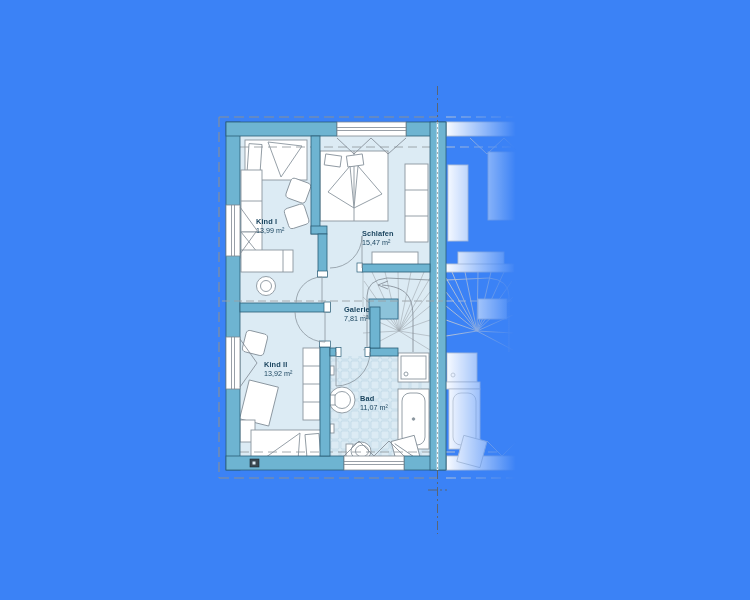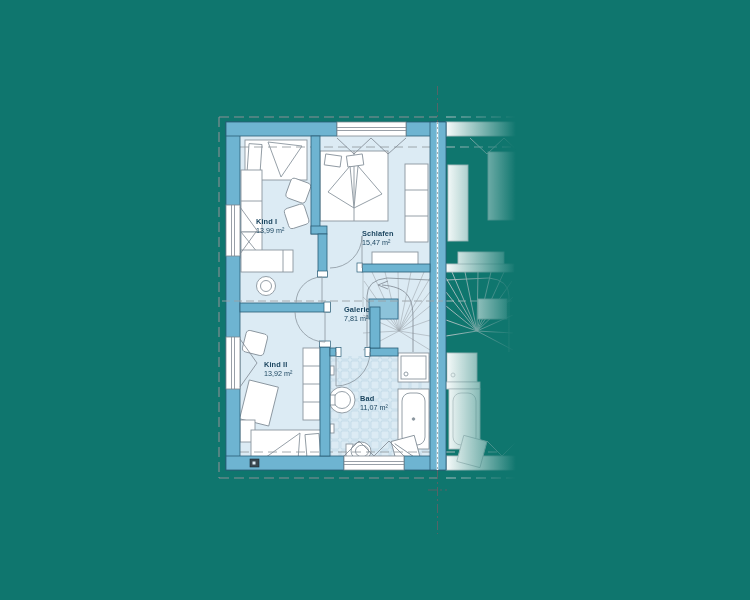--- a/index.html
+++ b/index.html
@@ -1,17 +1,17 @@
 <!DOCTYPE html>
 <html><head>
 <meta charset="utf-8">
 <title></title>
 <style>
   html,body{margin:0;padding:0;background:#ffffff;}
-  #canvas{position:relative;width:750px;height:600px;background:#0f766e;overflow:hidden;
+  #canvas{position:relative;width:750px;height:600px;background:#3b82f6;overflow:hidden;
           font-family:"Liberation Sans",sans-serif;}
   svg{position:absolute;left:0;top:0;}
   text{font-family:"Liberation Sans",sans-serif;fill:#1c4660;}
   .room-name{font-size:7.4px;font-weight:bold;letter-spacing:.1px;}
   .room-area{font-size:7.2px;}
 </style>
 </head>
 <body>
 
 <div id="canvas">

